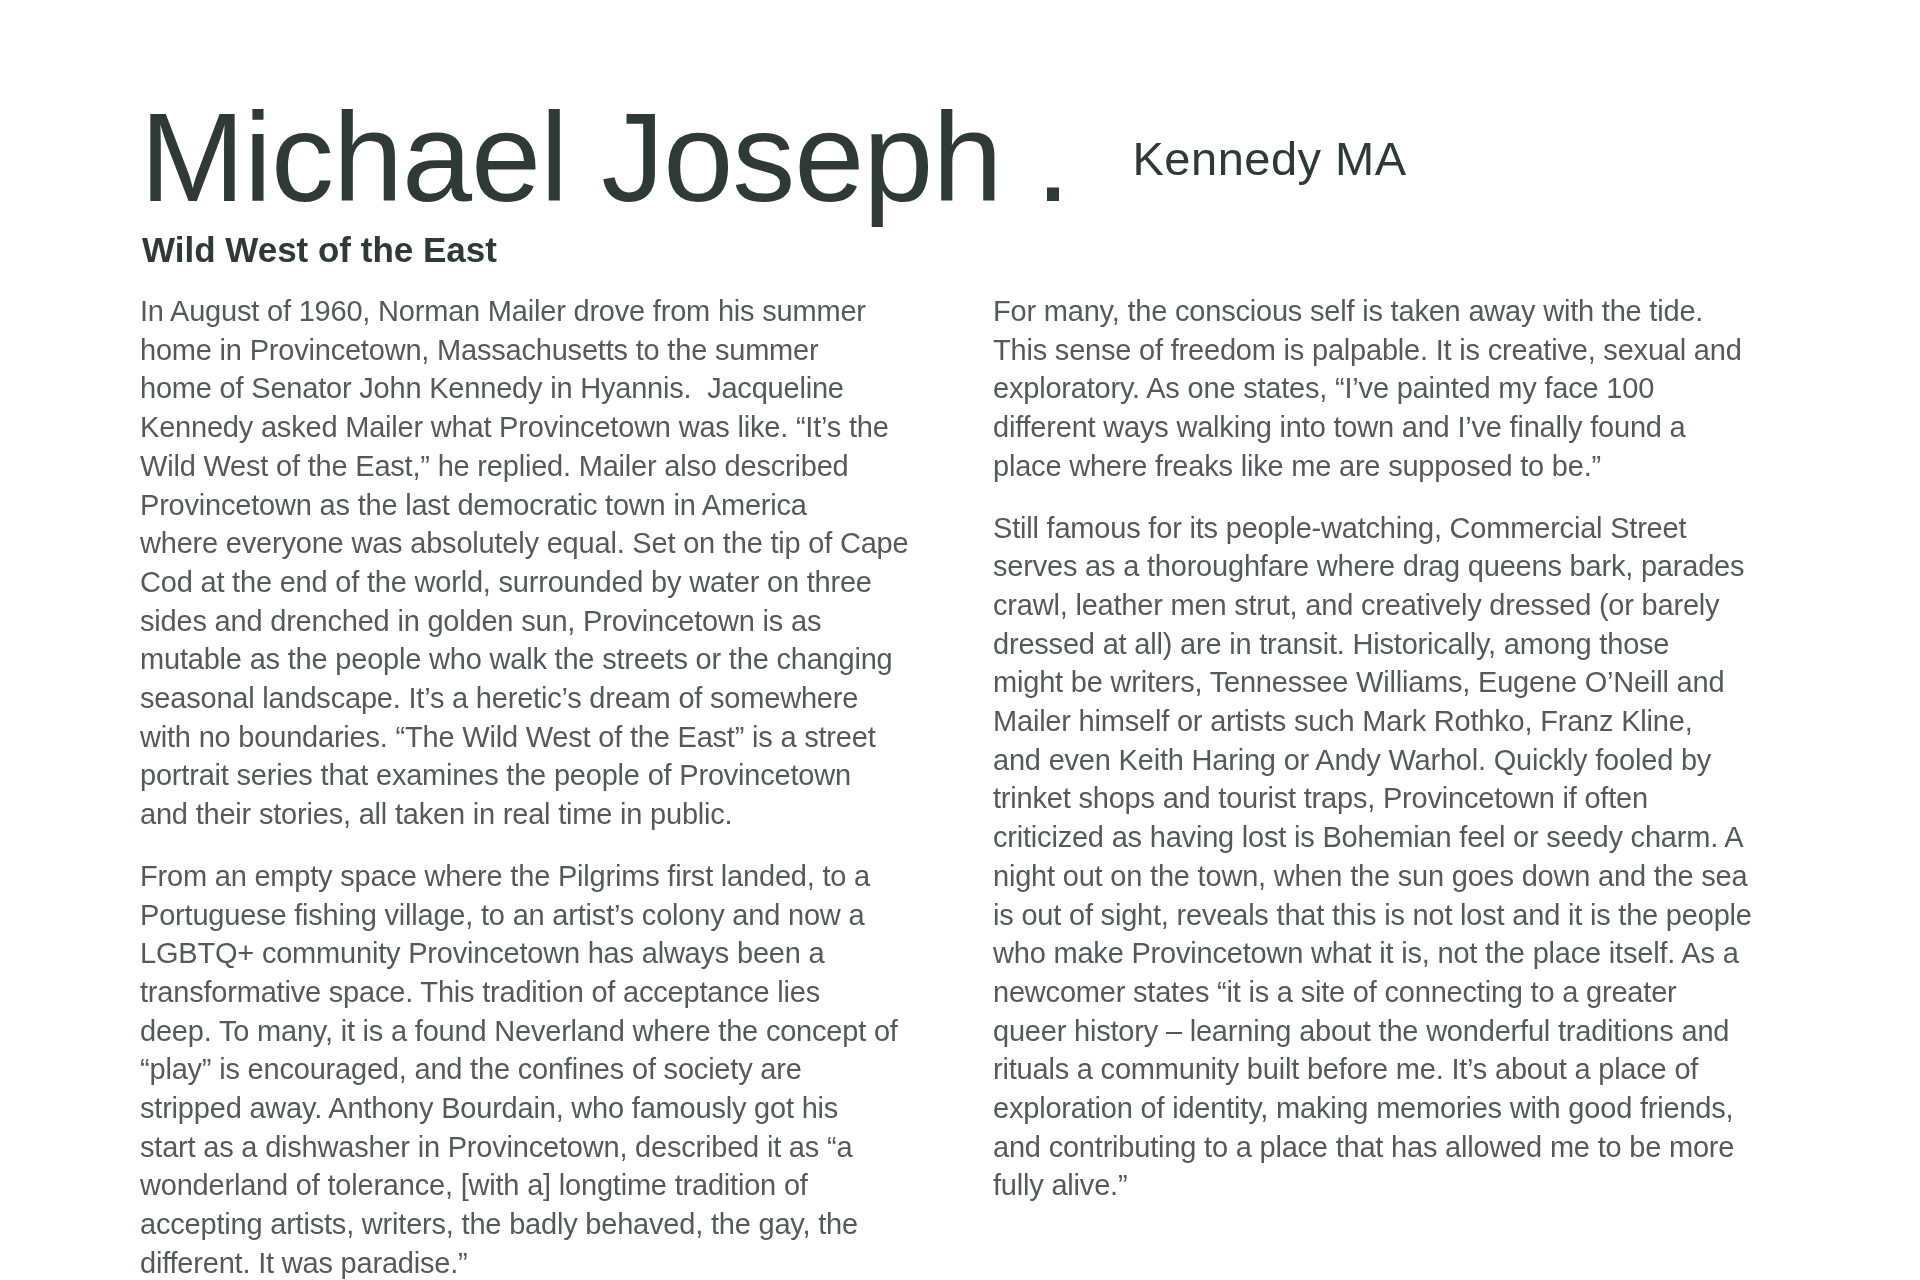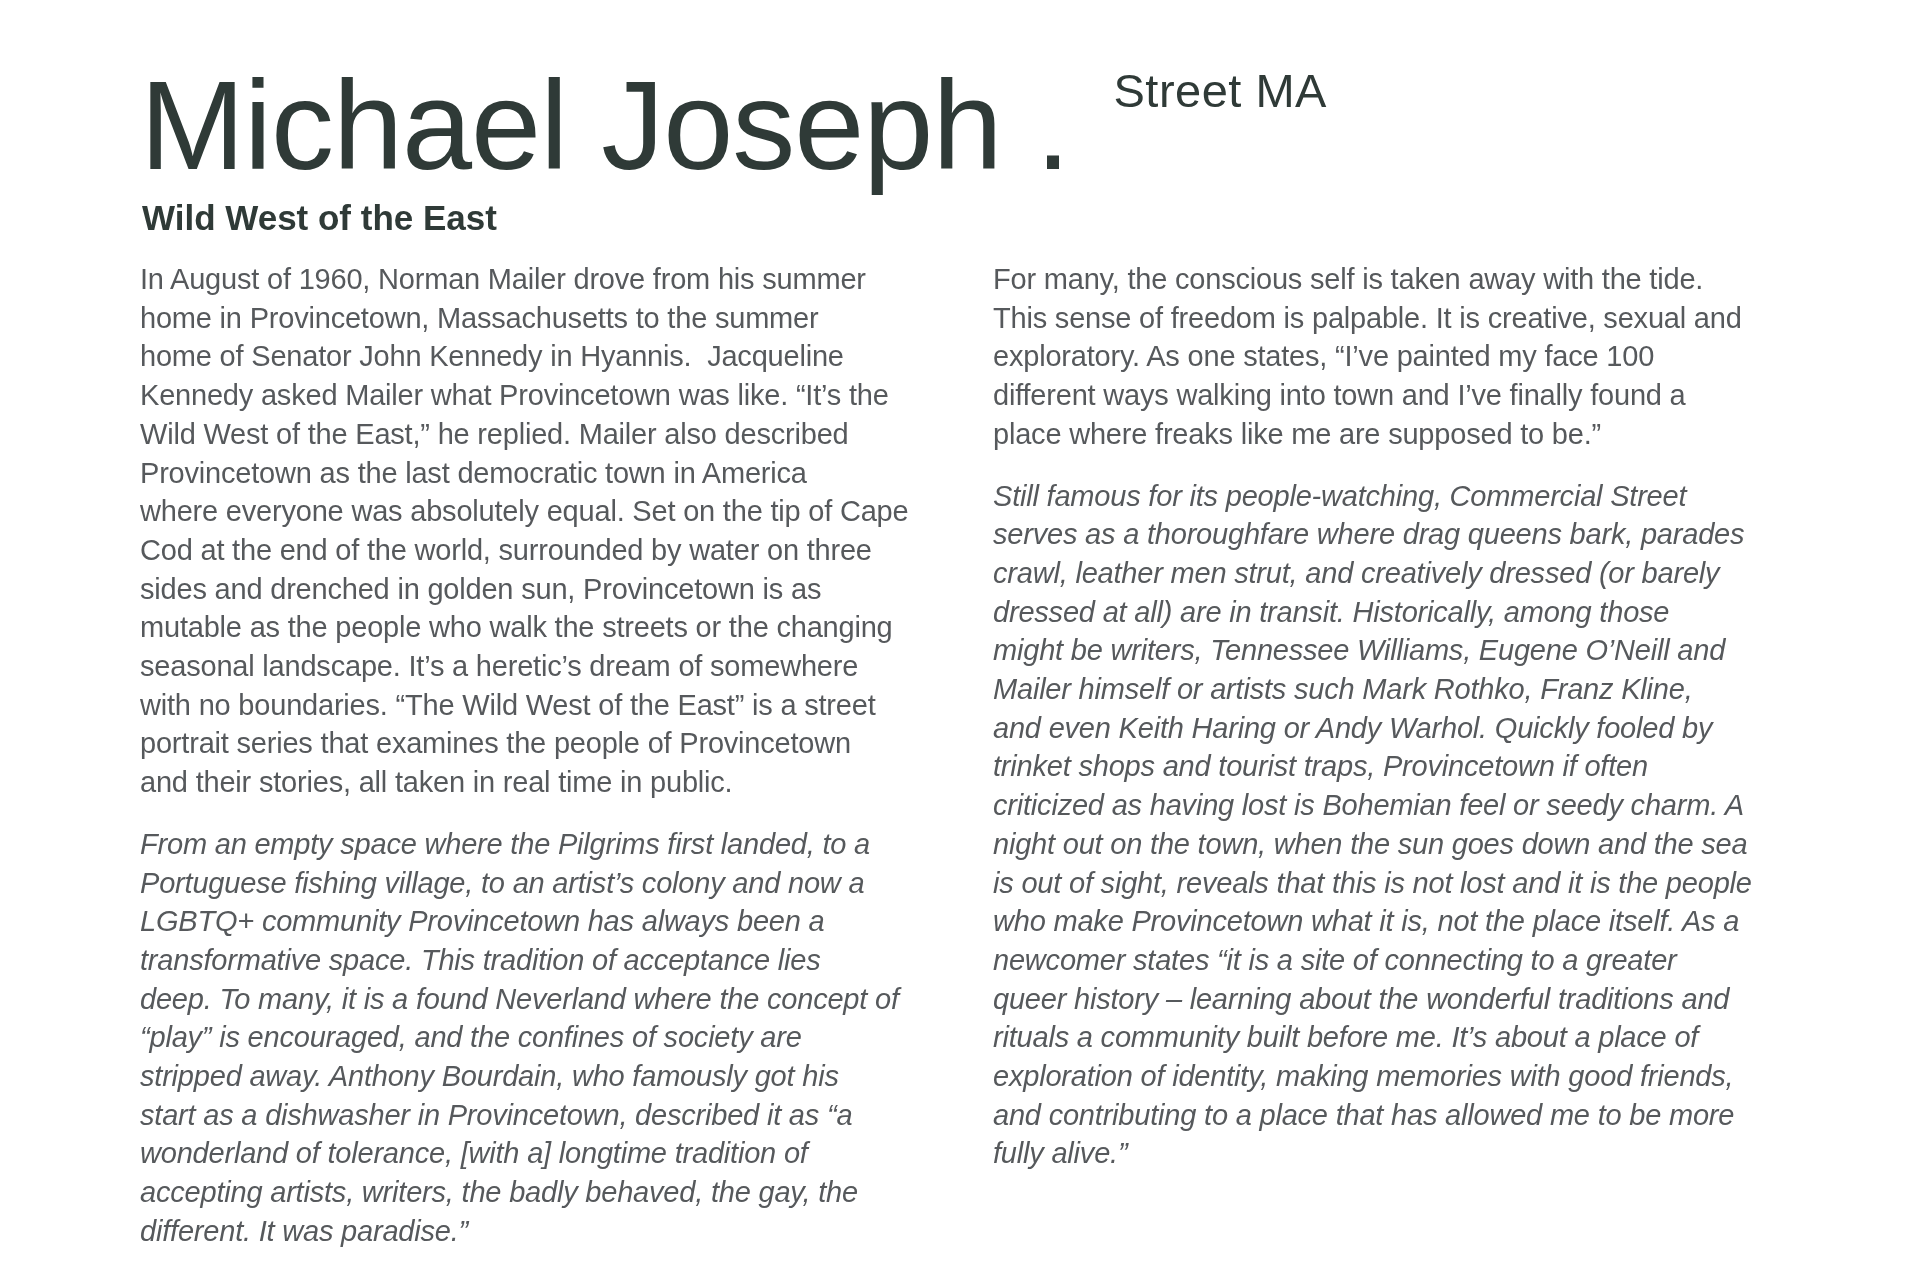--- a/index.html
+++ b/index.html
@@ -18,22 +18,23 @@
     box-sizing: border-box;
     width: 1920px;
     height: 1280px;
     padding-left: 140px;
     padding-right: 10px;
     background: #ffffff;
   }
   
   .title-row {
     display: flex;
-    align-items: flex-start;
-    margin-top: 63px;
+    align-items: center;
+    margin-top: 95px;
+    gap: 19px;
   }
   h1.artist-name {
     margin: 0;
     font-size: 126px;
     line-height: 126px;
     font-weight: 400;
     letter-spacing: -1px;
     color: #2f3a37;
     white-space: pre;
   }
@@ -65,31 +66,31 @@
   .col-right { width: 915px; }
   .col p {
     margin: 0 0 23px 0;
     font-size: 29px;
     line-height: 38.7px;
     font-weight: 400;
     color: #56595c;
     letter-spacing: -0.2px;
     white-space: pre-wrap;
   }
-  .col p:last-child { margin-bottom: 0; font-style: italic; }
+  .col p:last-child { margin-bottom: 0; }
 </style>
 </head>
 <body>
 
 <div class="page">
 
   <header>
     <div class="title-row">
       <h1 class="artist-name">Michael Joseph .</h1>
-      <span class="artist-location">Street MA</span>
+      <span class="artist-location">Kennedy MA</span>
     </div>
     <h2 class="series-title">Wild West of the East</h2>
   </header>
 
   <main class="columns">
 
     <section class="col col-left">
       <p>In August of 1960, Norman Mailer drove from his summer
 home in Provincetown, Massachusetts to the summer
 home of Senator John Kennedy in Hyannis.  Jacqueline

